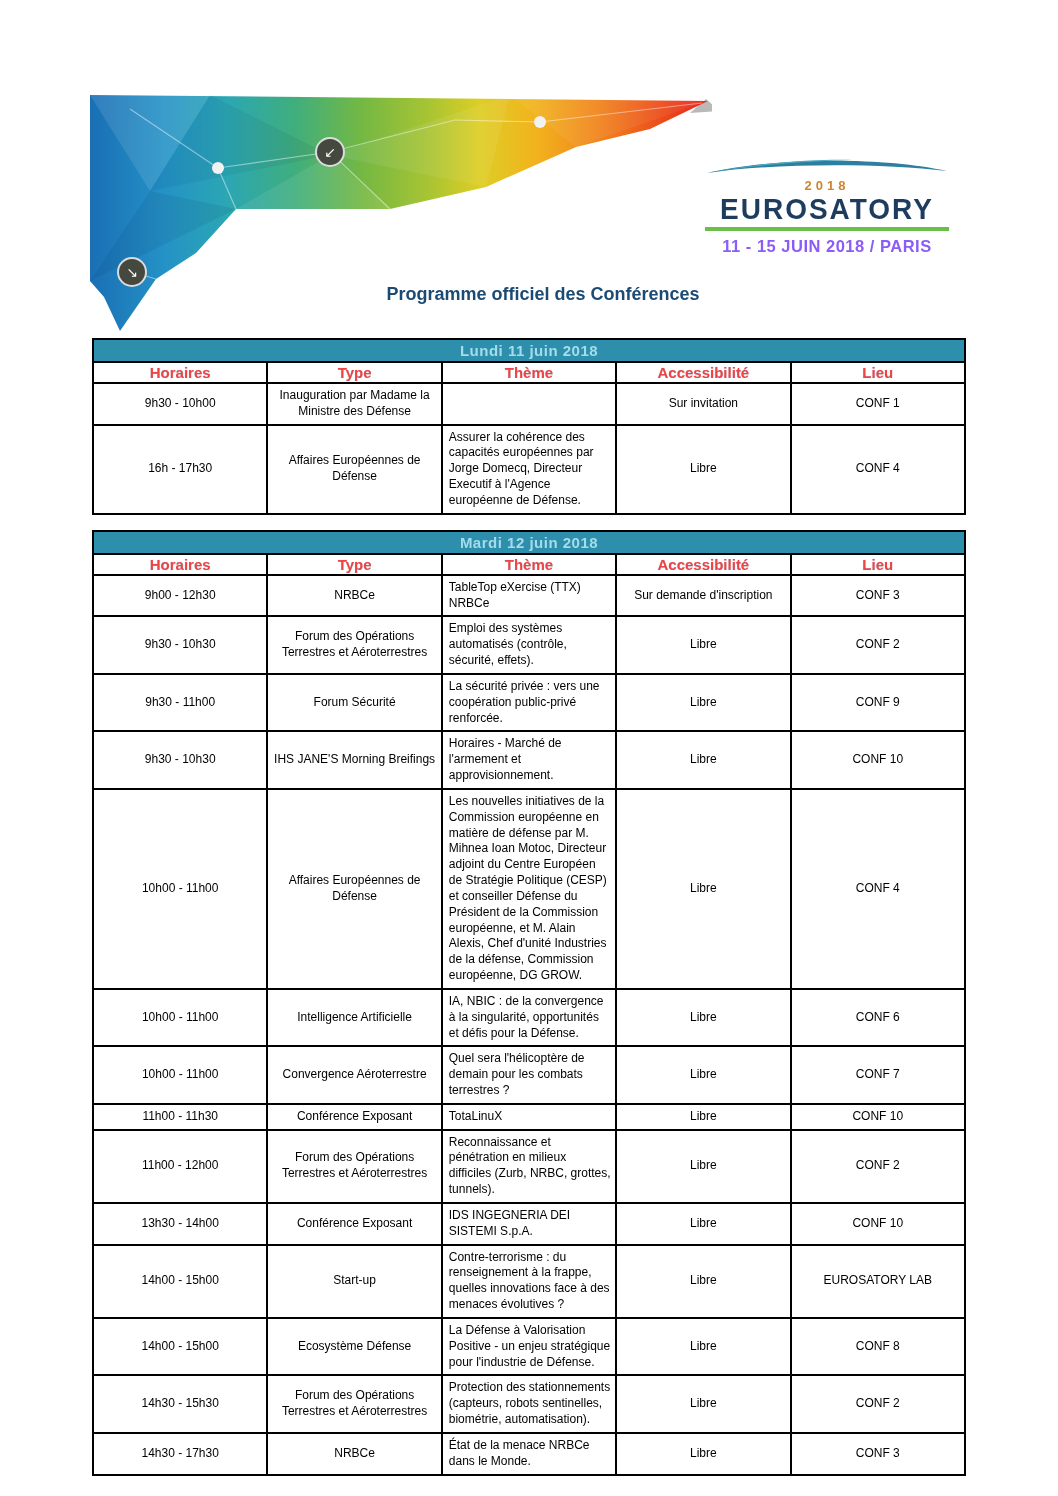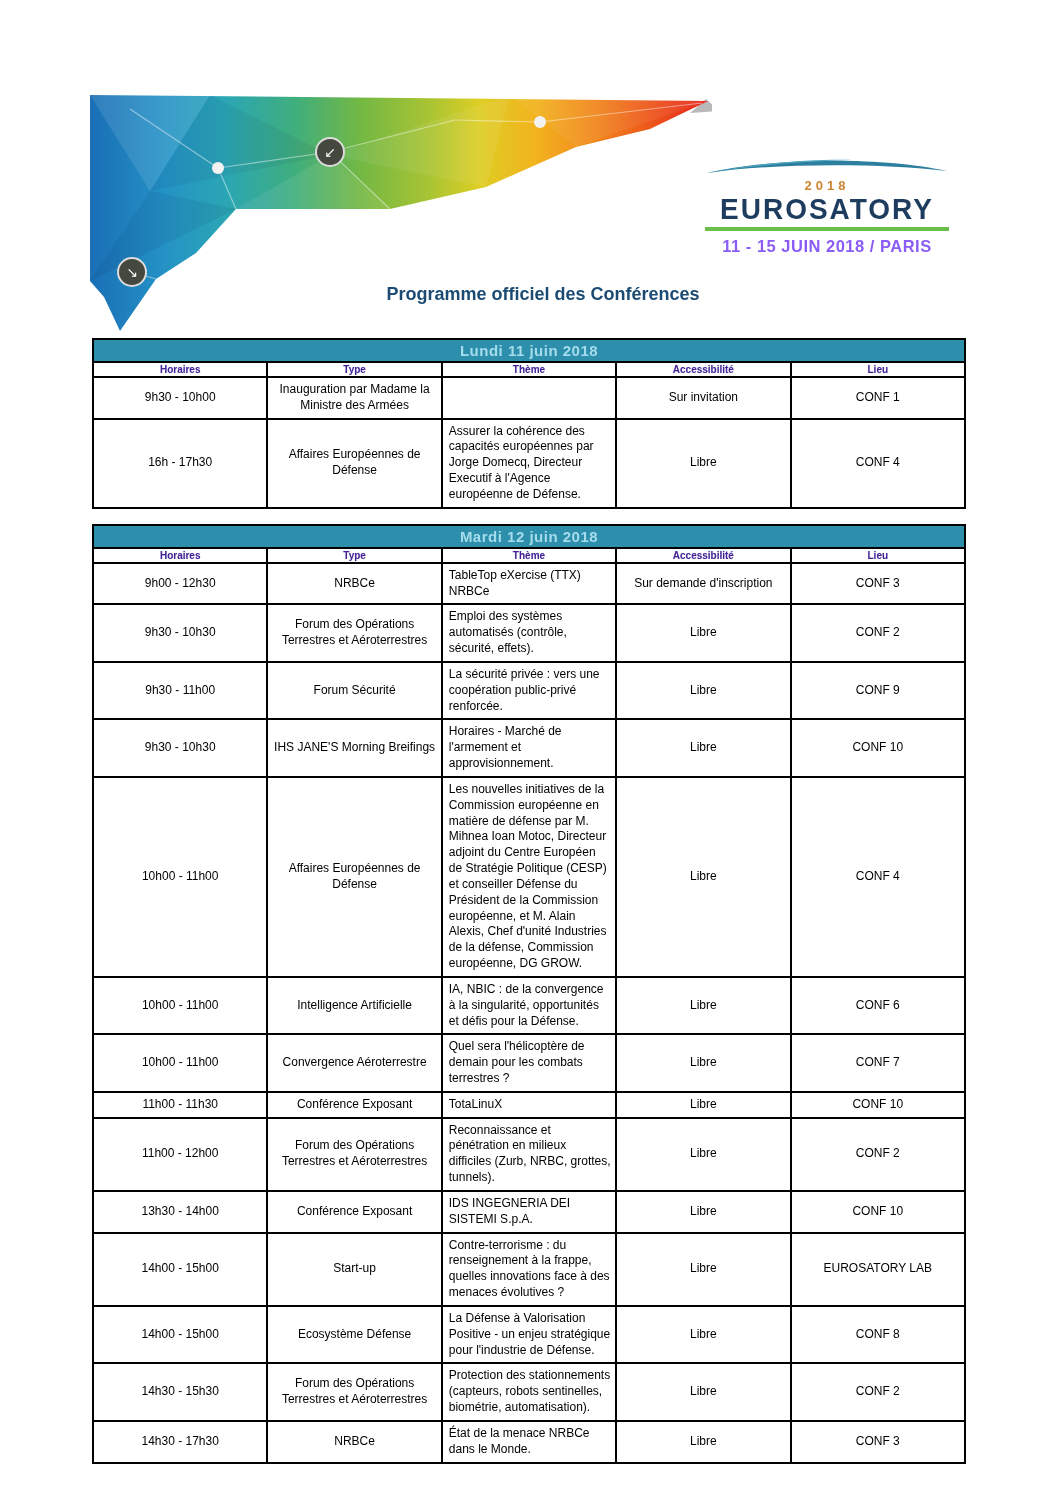--- a/index.html
+++ b/index.html
@@ -21,21 +21,21 @@
   .logo .dates { font-size:16.5px; font-weight:bold; letter-spacing:0.5px; color:#8b5cf6; white-space:nowrap; }
   
   .doc-title { position:absolute; left:0; top:284px; width:1086px; text-align:center;
                font-size:18px; font-weight:bold; color:#1b4a73; }
   
   .tables { position:absolute; left:92px; top:338px; width:874px; }
   table { border-collapse:collapse; width:874px; table-layout:fixed; margin-bottom:15px; }
   th, td { border:2px solid #000; }
   .date-bar { background:#2e8fac; color:#a5dcec; font-size:15px; font-weight:bold;
               text-align:center; padding:2px 0; letter-spacing:0.5px; }
-  .col-h { background:#fff; color:#4c1d95; font-size:10px; font-weight:bold;
+  .col-h { background:#fff; color:#ef4444; font-size:15px; font-weight:bold;
            text-align:center; padding:1px 0;
            text-shadow:0 0 1px rgba(118,193,218,0.65); }
   td { font-size:12px; line-height:1.32; padding:4px 4px; text-align:center; vertical-align:middle; }
   td.left { text-align:left; padding-left:6px; }
   .w0 { width:112px; } .w1 { width:170px; } .w2 { width:372px; } .w3 { width:107px; } .w4 { width:113px; }
 </style>
 </head>
 <body>
 
 <div class="page">
@@ -118,21 +118,21 @@
             <th class="col-h w0">Horaires</th>
             <th class="col-h w1">Type</th>
             <th class="col-h w2">Thème</th>
             <th class="col-h w3">Accessibilité</th>
             <th class="col-h w4">Lieu</th>
           </tr>
     </thead>
     <tbody>
           <tr>
             <td class="w0">9h30 - 10h00</td>
-            <td class="w1">Inauguration par Madame la Ministre des Armées</td>
+            <td class="w1">Inauguration par Madame la Ministre des Défense</td>
             <td class="w2 left"></td>
             <td class="w3">Sur invitation</td>
             <td class="w4">CONF 1</td>
           </tr>
           <tr>
             <td class="w0">16h - 17h30</td>
             <td class="w1">Affaires Européennes de Défense</td>
             <td class="w2 left">Assurer la cohérence des capacités européennes par Jorge Domecq, Directeur Executif à l'Agence européenne de Défense.</td>
             <td class="w3">Libre</td>
             <td class="w4">CONF 4</td>

